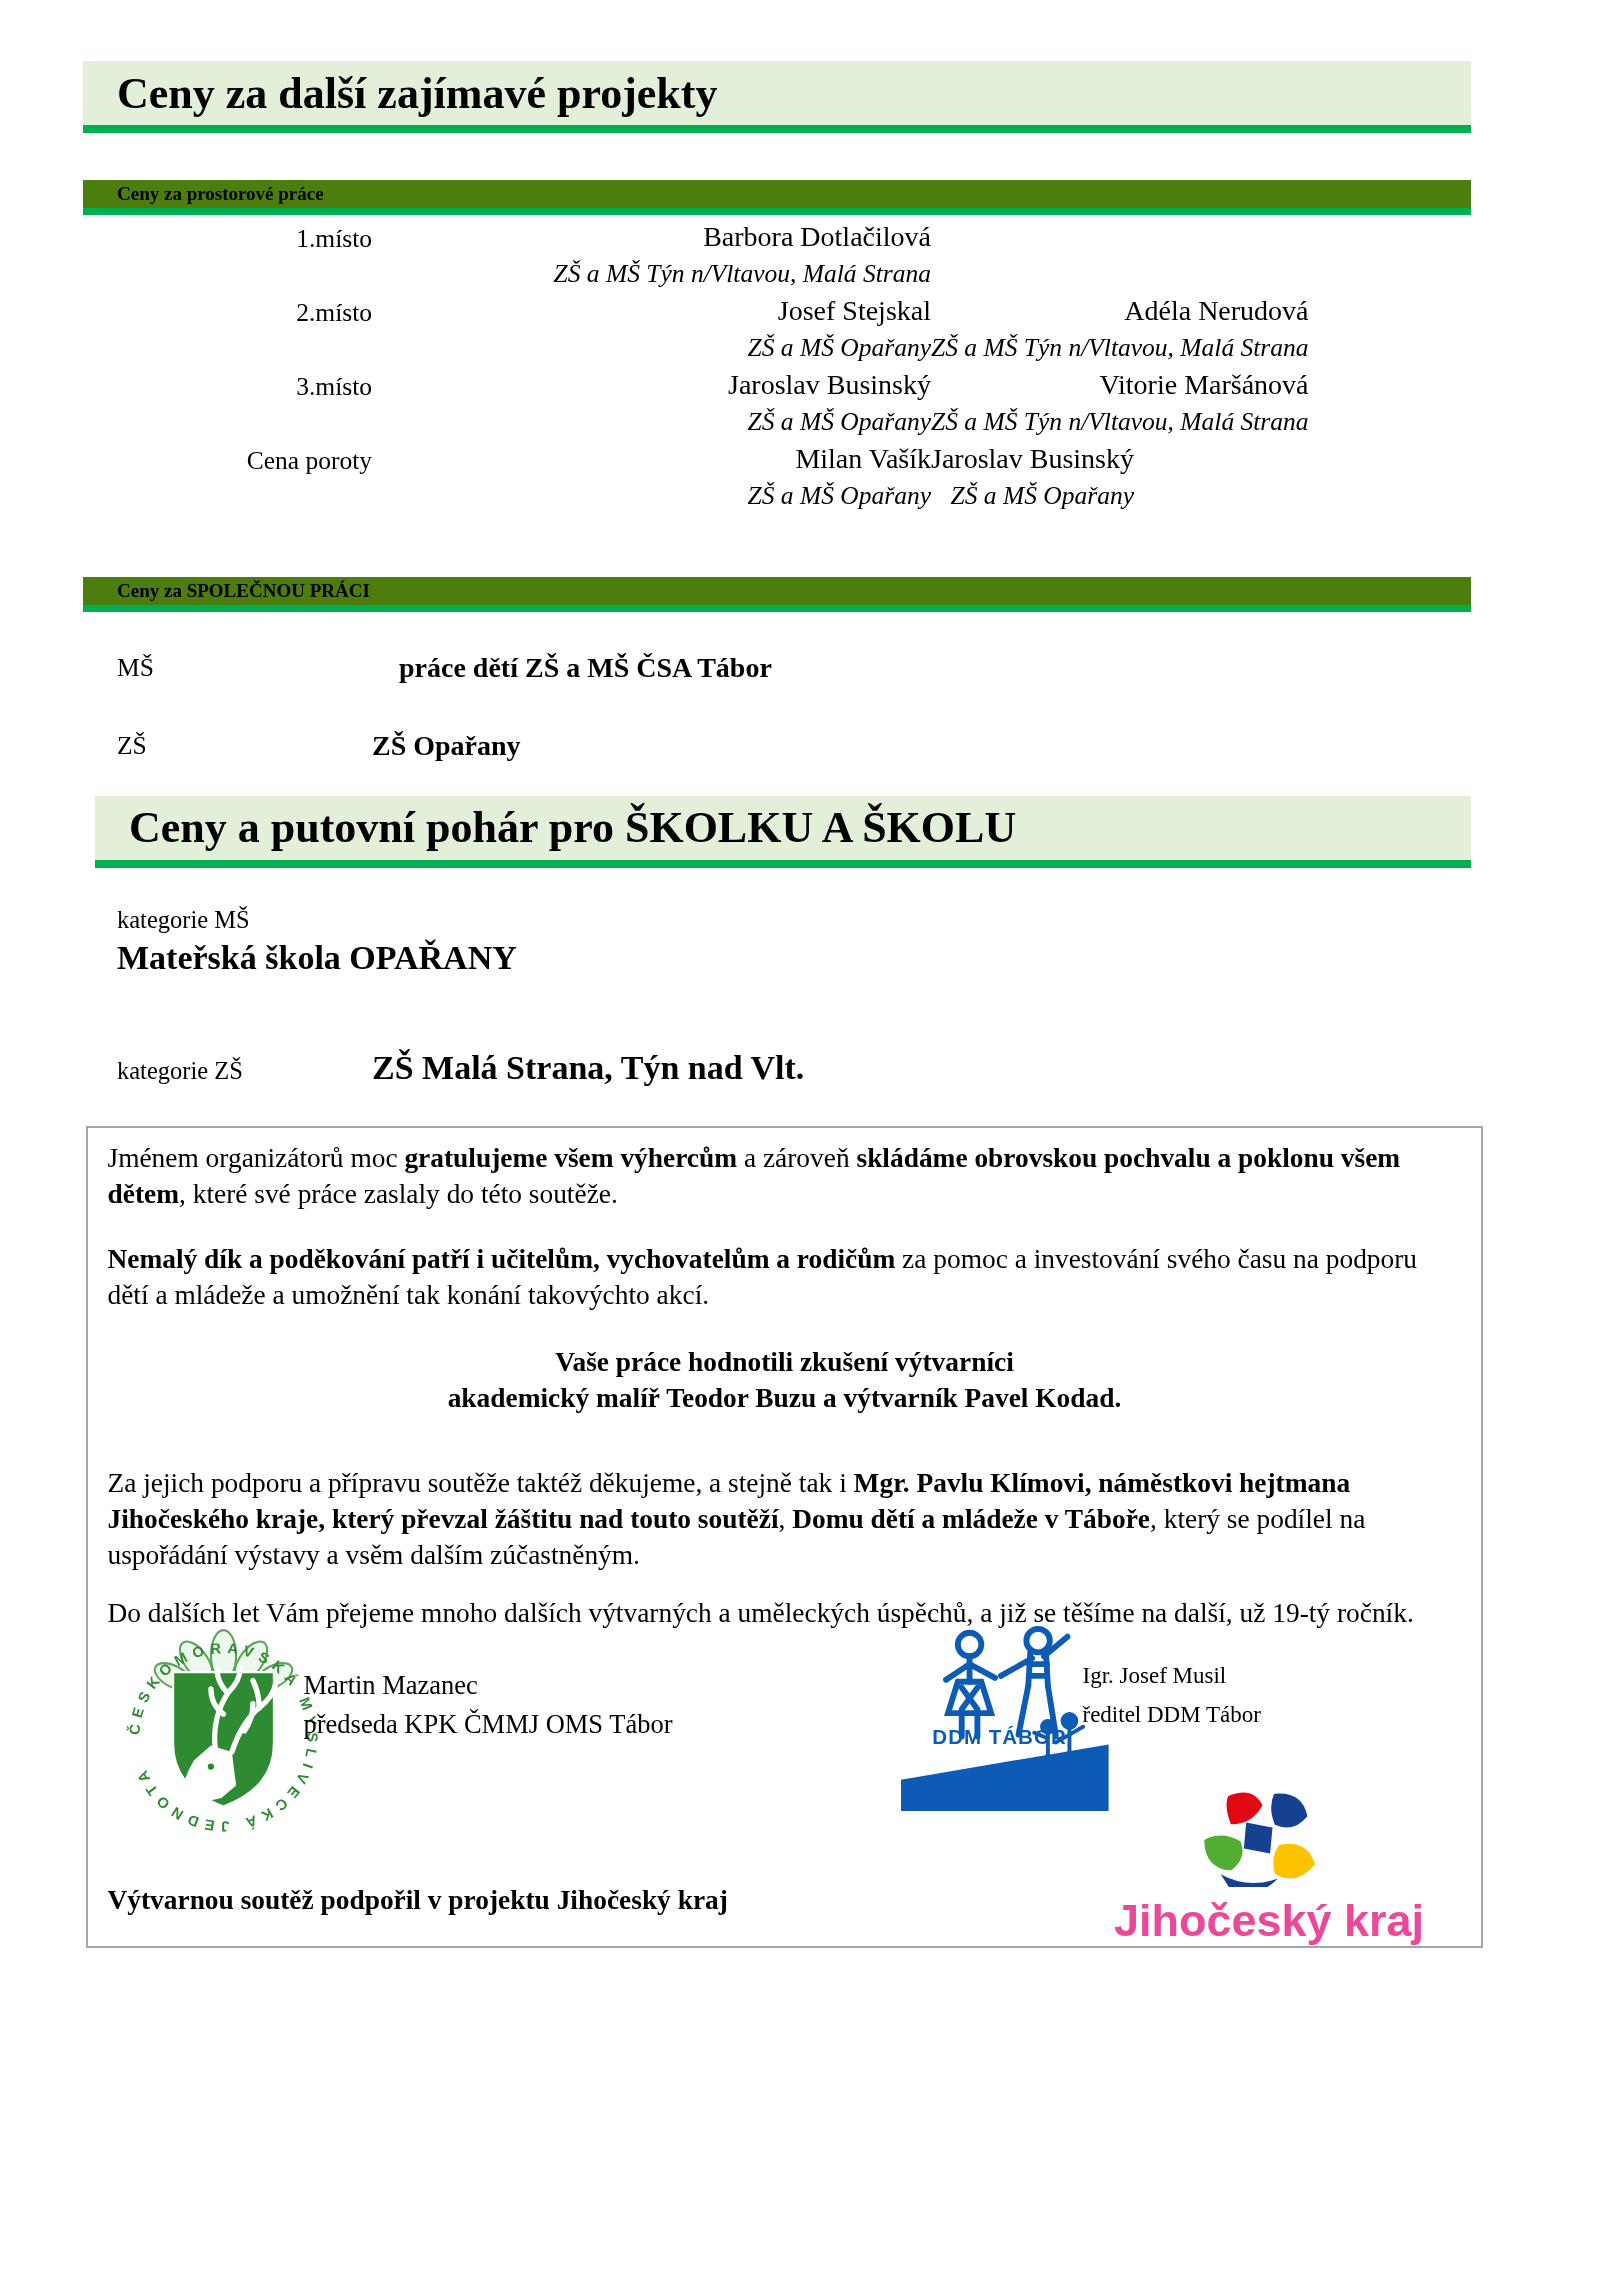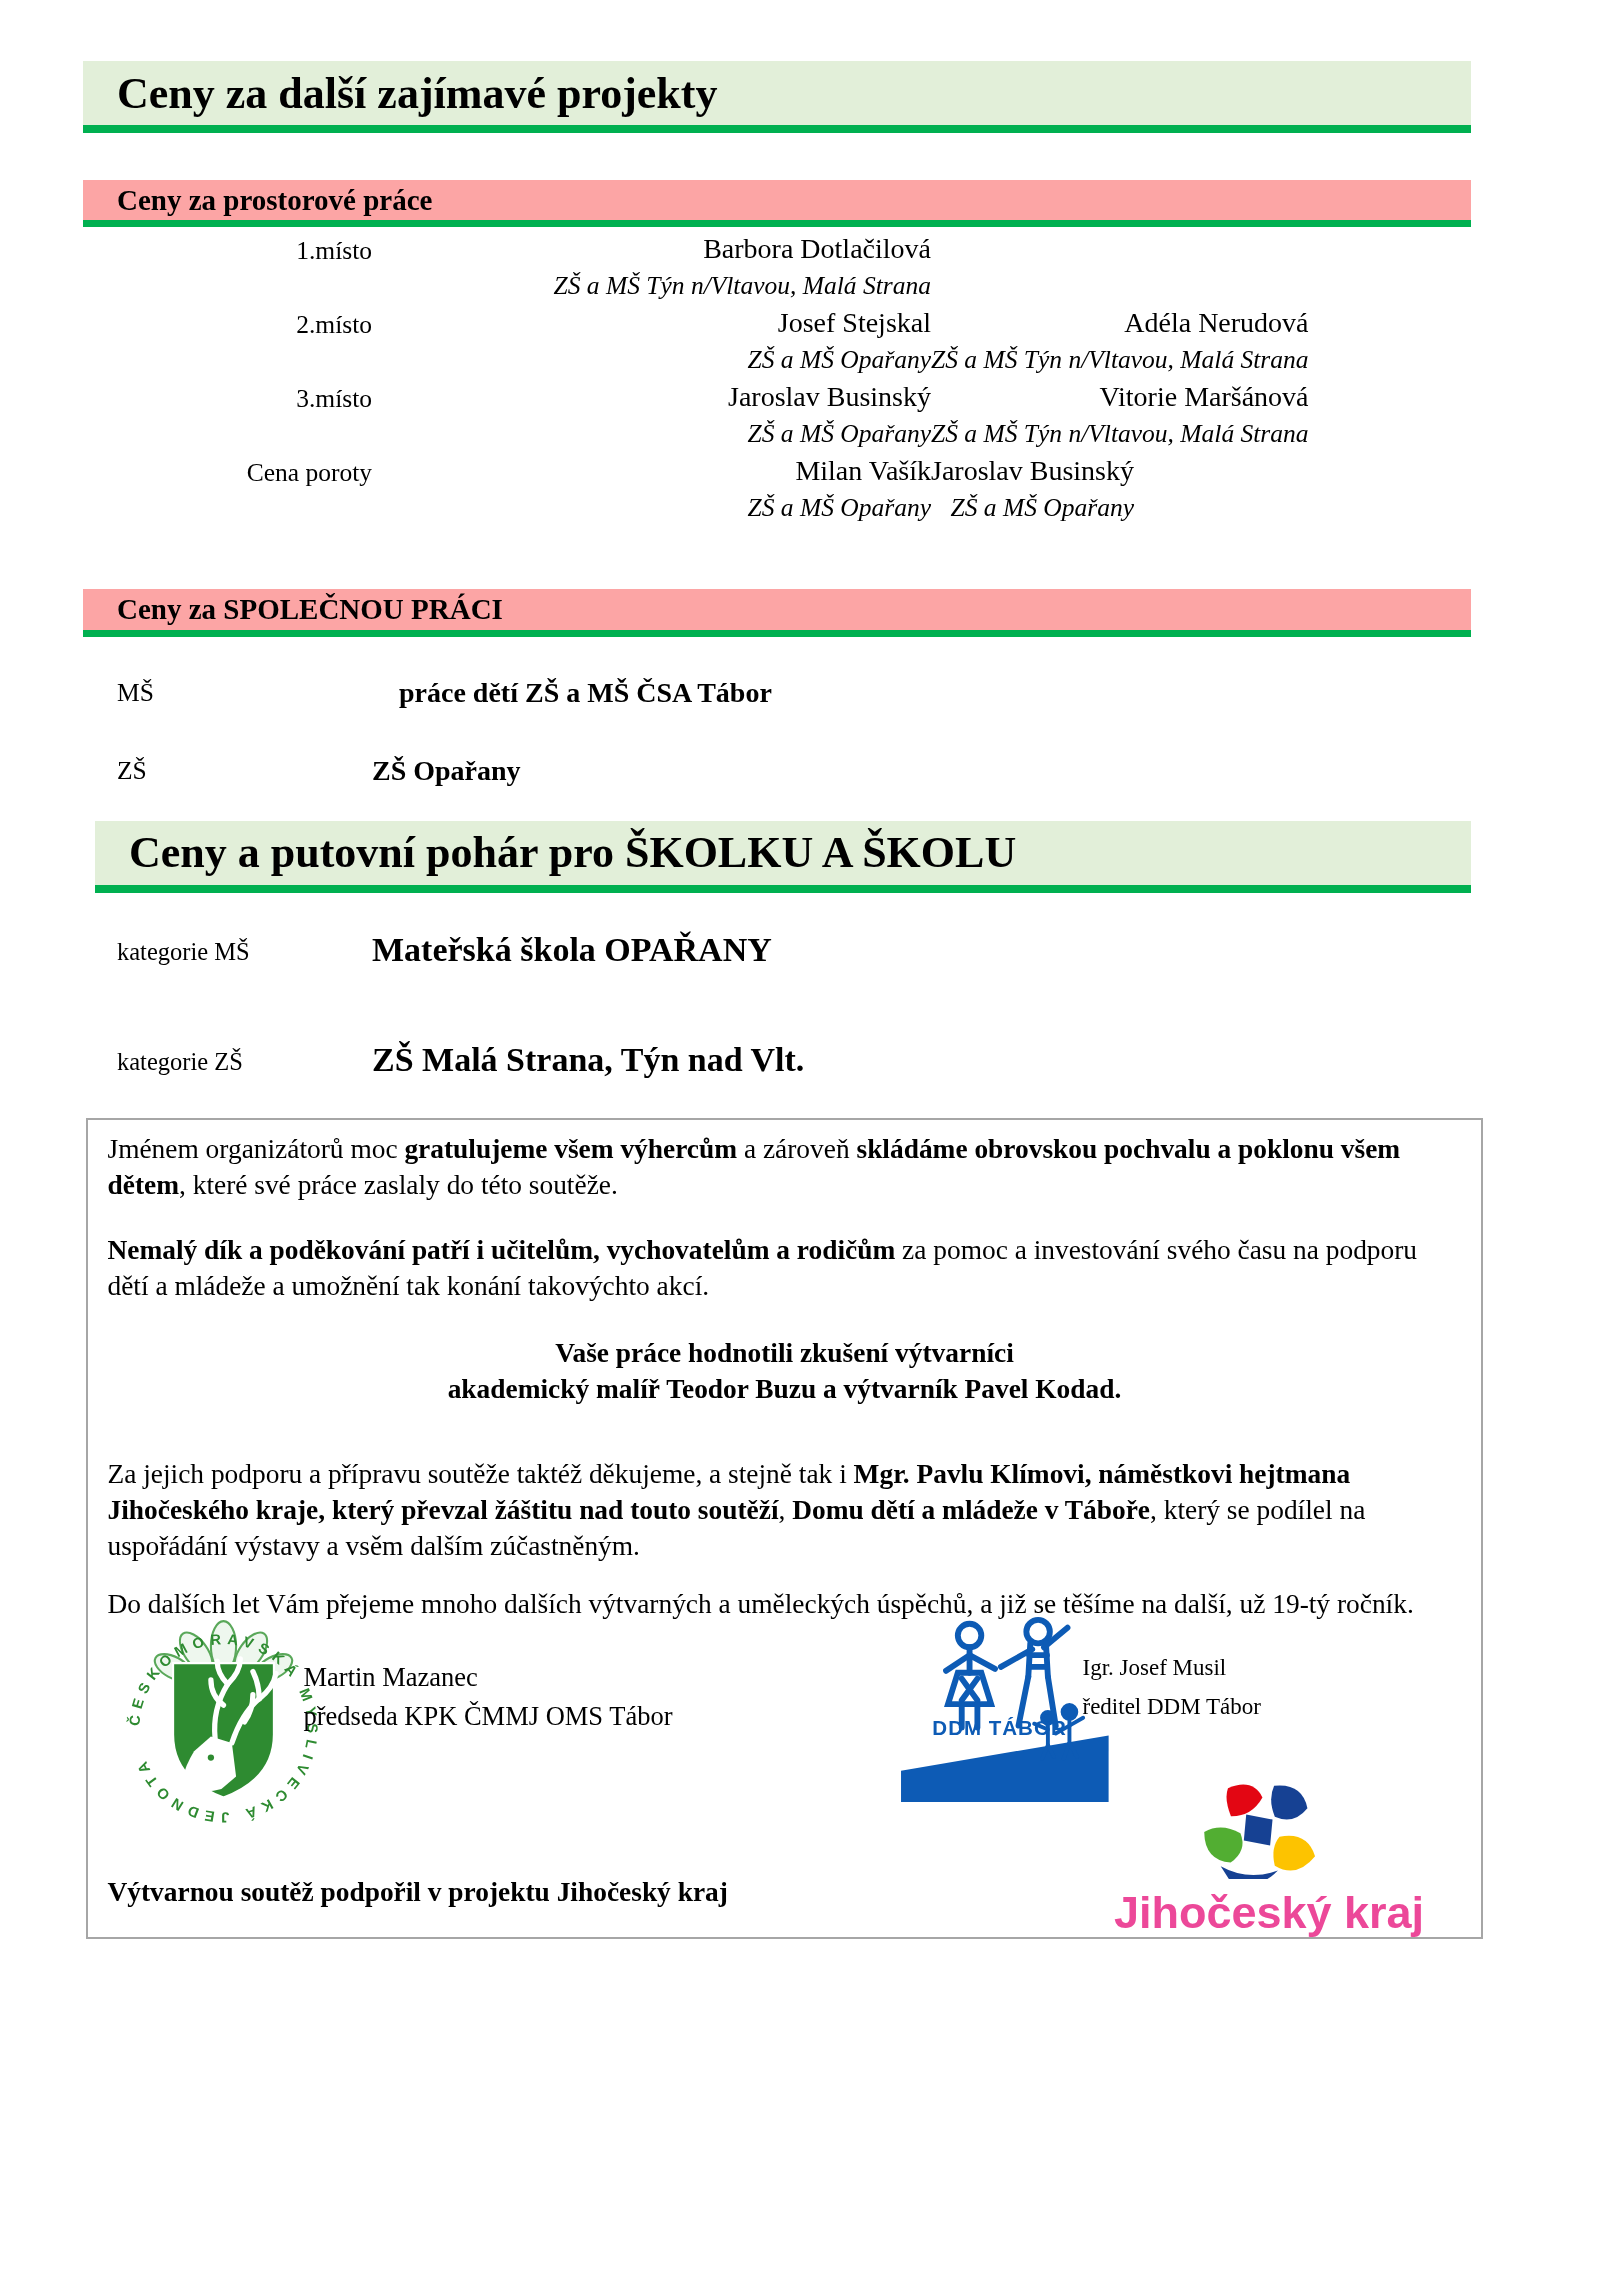--- a/index.html
+++ b/index.html
@@ -1,37 +1,37 @@
 <!DOCTYPE html>
 <html lang="cs"><head>
 <meta charset="utf-8">
 <style>
   html,body{margin:0;padding:0;background:#fff;}
   body{width:1621px;height:2293px;position:relative;font-family:"Liberation Serif",serif;color:#000;overflow:hidden;}
   .content{margin-left:83px;width:1388px;}
   .bigbar{background:#e2efd9;border-bottom:8.8px solid #00b050;padding:4.9px 0 2.9px 34px;font-weight:bold;font-size:44px;line-height:1.28;}
   .bar1{margin-top:61px;}
-  .secbar{background:#fca5a5;border-bottom:7.8px solid #00b050;padding:2px 0 2px 34px;font-weight:bold;font-size:29px;line-height:1.25;}
+  .secbar{background:#4d7c0f;border-bottom:7.8px solid #00b050;padding:2px 0 2px 34px;font-weight:bold;font-size:19px;line-height:1.25;}
   .sec1{margin-top:47px;}
   .sec2{margin-top:63px;}
   .bar2{margin-top:32px;margin-left:12px;}
   .awards{margin-top:3px;text-align:right;}
   .arow{display:flex;padding-left:34px;}
   .alabel{width:255px;font-size:25.5px;line-height:37px;padding-top:2px;}
   .acell{width:559px;}
   .acell.c2{width:auto;}
   .aname{font-weight:normal;font-size:28px;line-height:37px;}
   .aschool{font-style:italic;font-size:25.5px;line-height:37px;}
   .crow{display:flex;padding-left:34px;}
   .crow1{margin-top:37px;gap:27px;}
   .crow2{margin-top:41px;}
   .clabel{width:255px;font-size:25.5px;line-height:37px;}
   .cvalue{font-weight:bold;font-size:28px;line-height:37px;}
   .catrow{display:flex;padding-left:34px;}
-  .cat1{margin-top:33px;}
+  .cat1{margin-top:26px;flex-direction:column;}
   .cat2{margin-top:63px;}
   .catlabel{width:255px;font-size:24.5px;line-height:29px;padding-top:11.8px;}
   .catvalue{font-weight:bold;font-size:34px;line-height:47px;}
   .infobox{margin-left:2.9px;margin-top:35px;width:1354px;border:2px solid #a6a6a6;padding:11.8px 19.6px 17.6px 19.6px;}
   .bp{font-size:27.4px;line-height:36px;}
   .p2{margin-top:29px;}
   .pc{margin-top:31px;text-align:center;font-weight:bold;}
   .p3{margin-top:49px;}
   .p4{margin-top:21.6px;}
   .b{font-weight:bold;}

